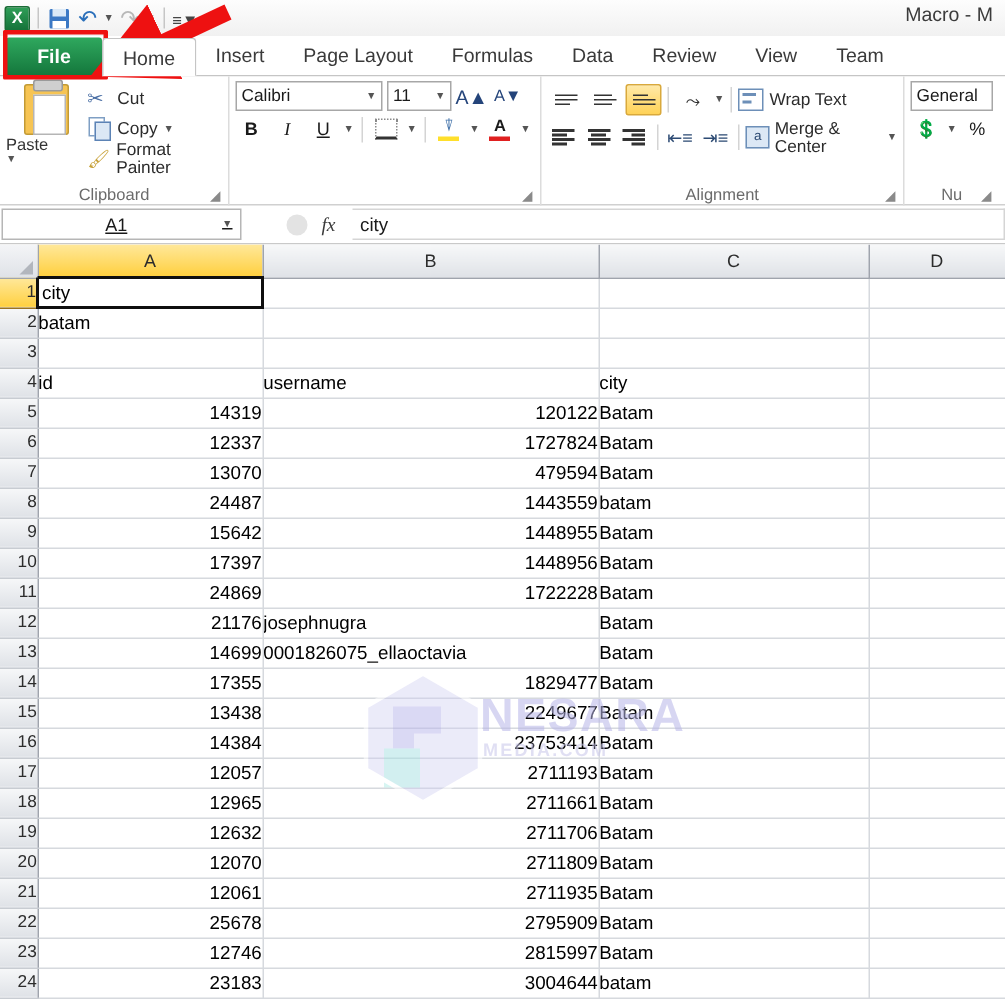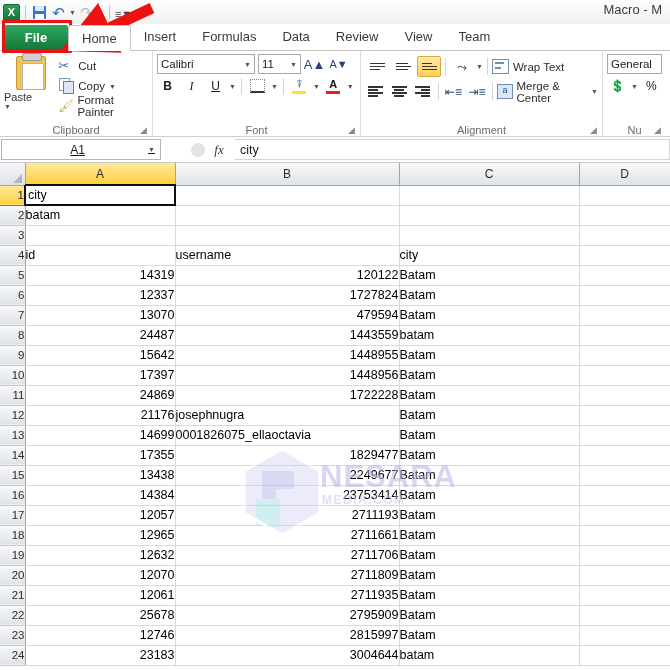--- a/index.html
+++ b/index.html
@@ -283,20 +283,21 @@
       <div class="qsep"></div>
       <div class="qicon"><span class="qbar">≡▼</span></div>
     </div>
     <div class="window-title">Macro - M</div>
   </div>
 
   <div class="tabstrip">
     <div class="tab-file">File</div>
     <div class="tab active">Home</div>
     <div class="tab">Insert</div>
+    <div class="tab">Page Layout</div>
     <div class="tab">Formulas</div>
     <div class="tab">Data</div>
     <div class="tab">Review</div>
     <div class="tab">View</div>
     <div class="tab">Team</div>
   </div>
 
   <div class="ribbon">
 
     <div class="rgroup clip">
@@ -366,21 +367,20 @@
         </div>
         <span class="tiny-caret">▼</span>
         <div class="btn-sq">
           <span class="fcolor-ico">
               <span class="g">A</span>
               <span class="bar"></span>
             </span>
         </div>
         <span class="tiny-caret">▼</span>
       </div>
-      <div class="glabel">Font</div>
       <div class="glauncher">◢</div>
     </div>
 
     <div class="rgroup aligng">
       <div class="arow">
         <div class="align-btn">
           <span class="lines">
               <i></i>
               <i></i>
               <i style="width:70%"></i>

